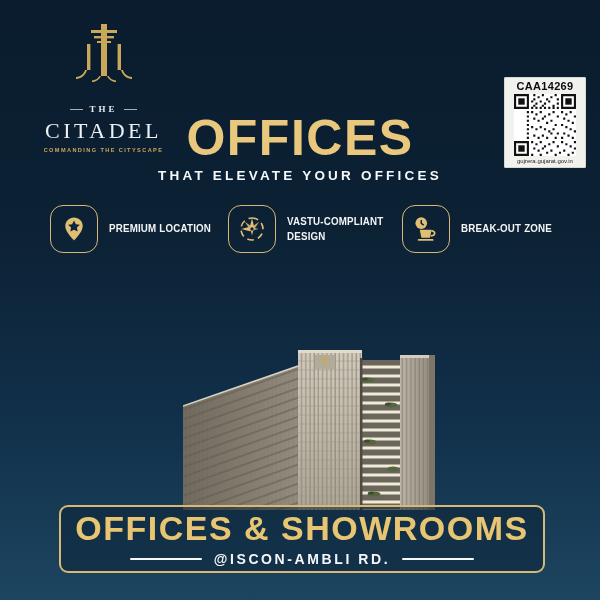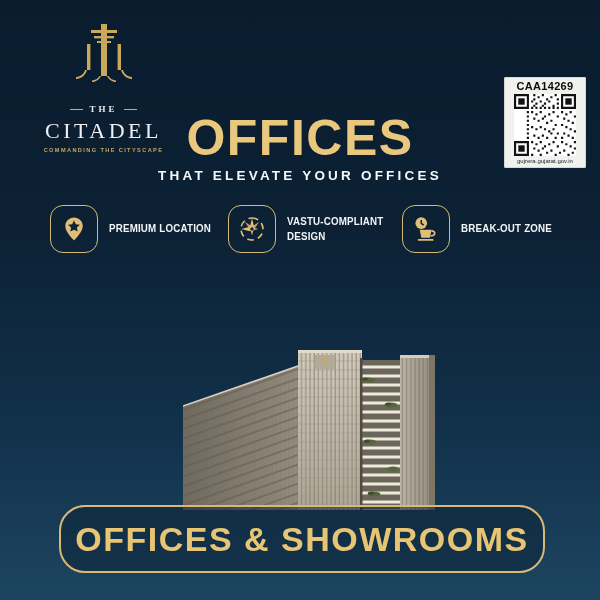--- a/index.html
+++ b/index.html
@@ -31,21 +31,21 @@
   .feat{display:flex;align-items:center;}
   .feat-icon-box{flex:0 0 auto;width:46px;height:46px;border:1.6px solid #d9b873;border-radius:13px;
     display:flex;align-items:center;justify-content:center;}
   .feat-icon-box svg{width:28px;height:28px;}
   .feat-label{margin-left:11px;color:#f2f4f6;font-size:10.5px;font-weight:700;letter-spacing:.2px;
     line-height:1.45;white-space:pre-line;transform:scaleX(.93);transform-origin:left center;}
   
   .building{position:absolute;left:183px;top:342px;width:252px;height:168px;z-index:1;}
   
   .banner{position:absolute;left:59px;top:505px;width:482px;height:64px;border:2px solid #d8b873;
-    border-radius:26px;z-index:2;display:flex;flex-direction:column;align-items:center;justify-content:center;
+    border-radius:9px;z-index:2;display:flex;flex-direction:column;align-items:center;justify-content:center;
     background:rgba(13,36,56,.55);}
   .banner-title{font-size:34px;font-weight:700;letter-spacing:1.5px;color:#e8c572;line-height:1;}
   .banner-sub-row{display:flex;align-items:center;gap:12px;margin-top:6px;}
   .banner-sub-row .rule{width:72px;height:2px;background:#f5f7f9;border-radius:1px;}
   .banner-sub{font-size:14px;font-weight:700;letter-spacing:2.6px;color:#f5f7f9;white-space:nowrap;}
   .gold{fill:#dfbe76;}
   .goldstroke{stroke:#dfbe76;fill:none;}
 </style>
 </head>
 <body>
@@ -199,15 +199,20 @@
     </g>
 
     <rect x="217" y="13" width="35" height="155" fill="url(#gR)"></rect>
     <rect x="217" y="13" width="35" height="155" fill="url(#pV)" opacity=".8"></rect>
     <rect x="217" y="13" width="35" height="3" fill="#d4cdbc"></rect>
     <rect x="246" y="13" width="6" height="155" fill="#7d7667"></rect>
   </svg>
 
   <div class="banner">
     <div class="banner-title">OFFICES &amp; SHOWROOMS</div>
+    <div class="banner-sub-row">
+      <span class="rule"></span>
+      <span class="banner-sub">@ISCON-AMBLI RD.</span>
+      <span class="rule"></span>
+    </div>
   </div>
 
 </div>
 
 </body></html>

